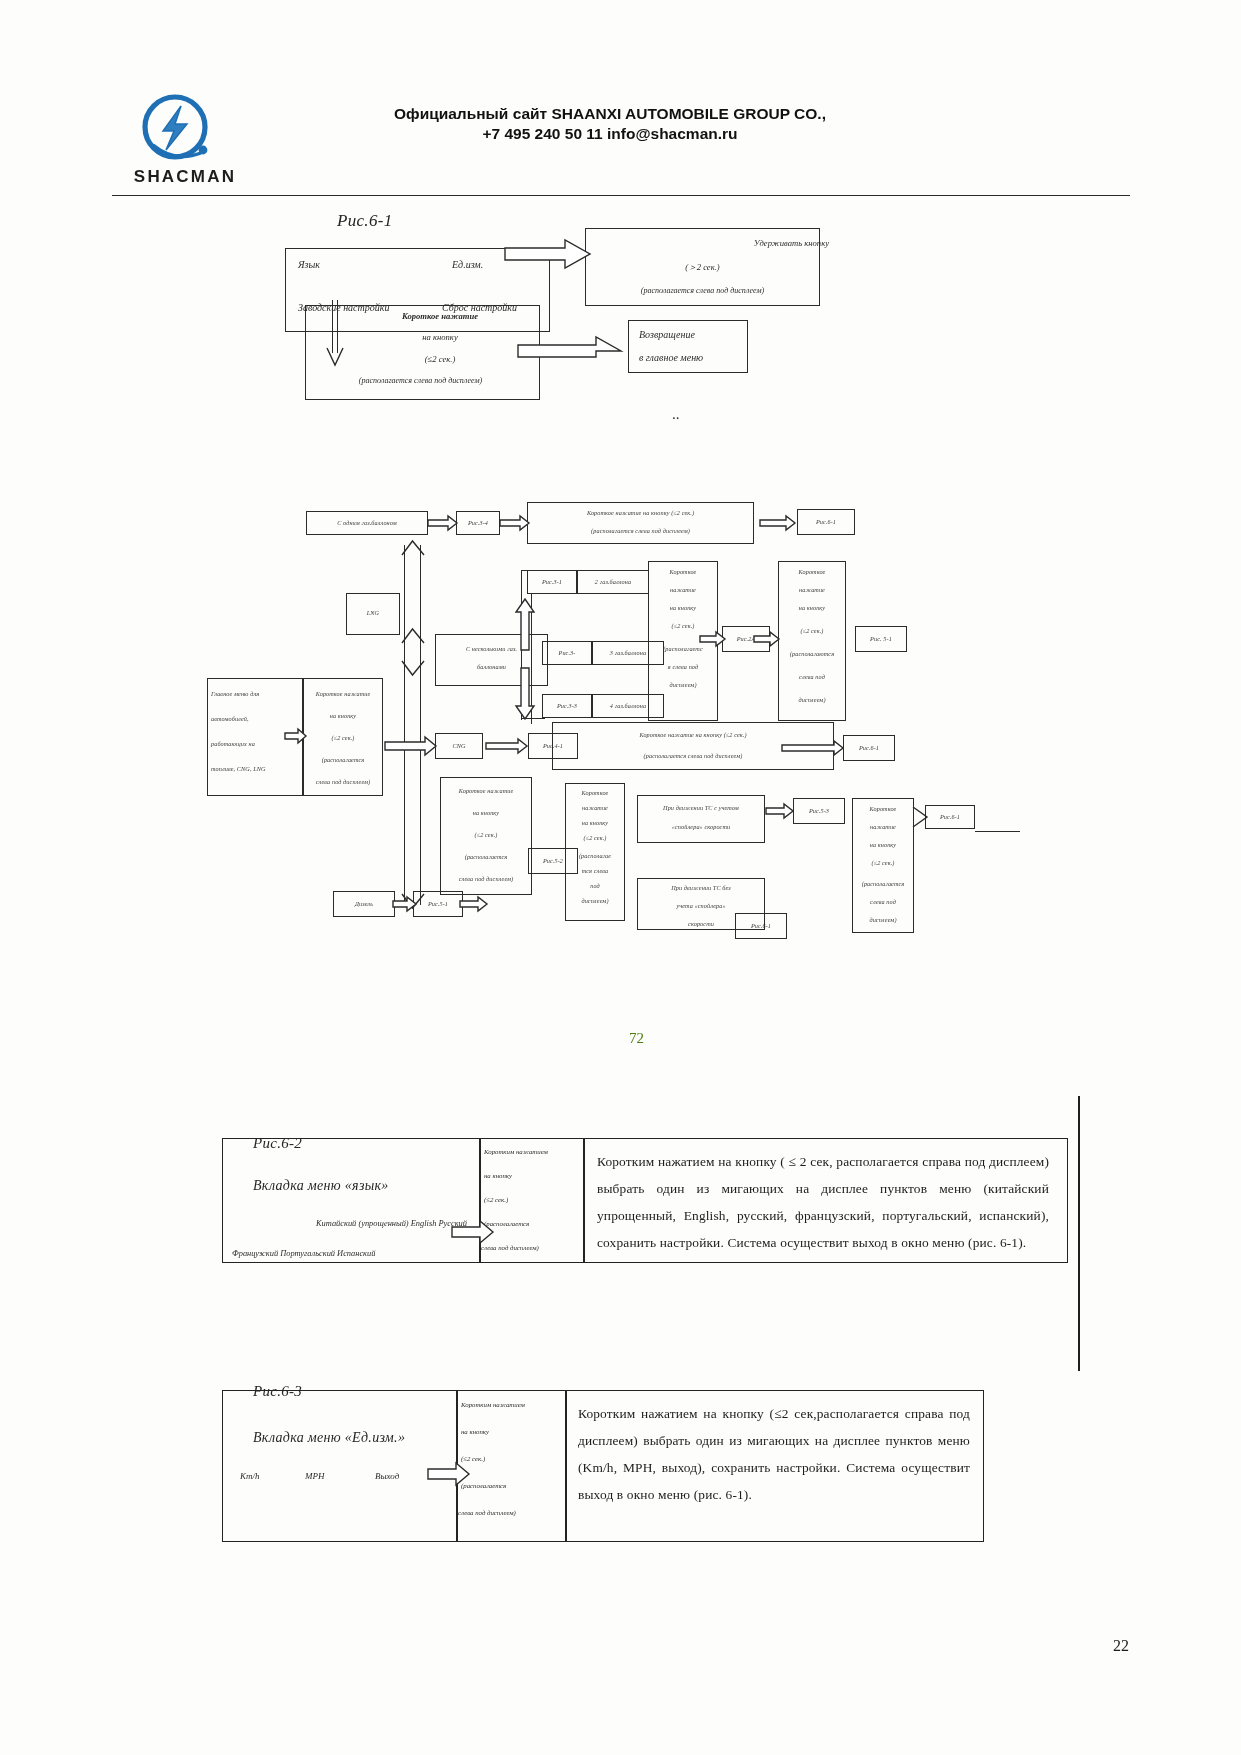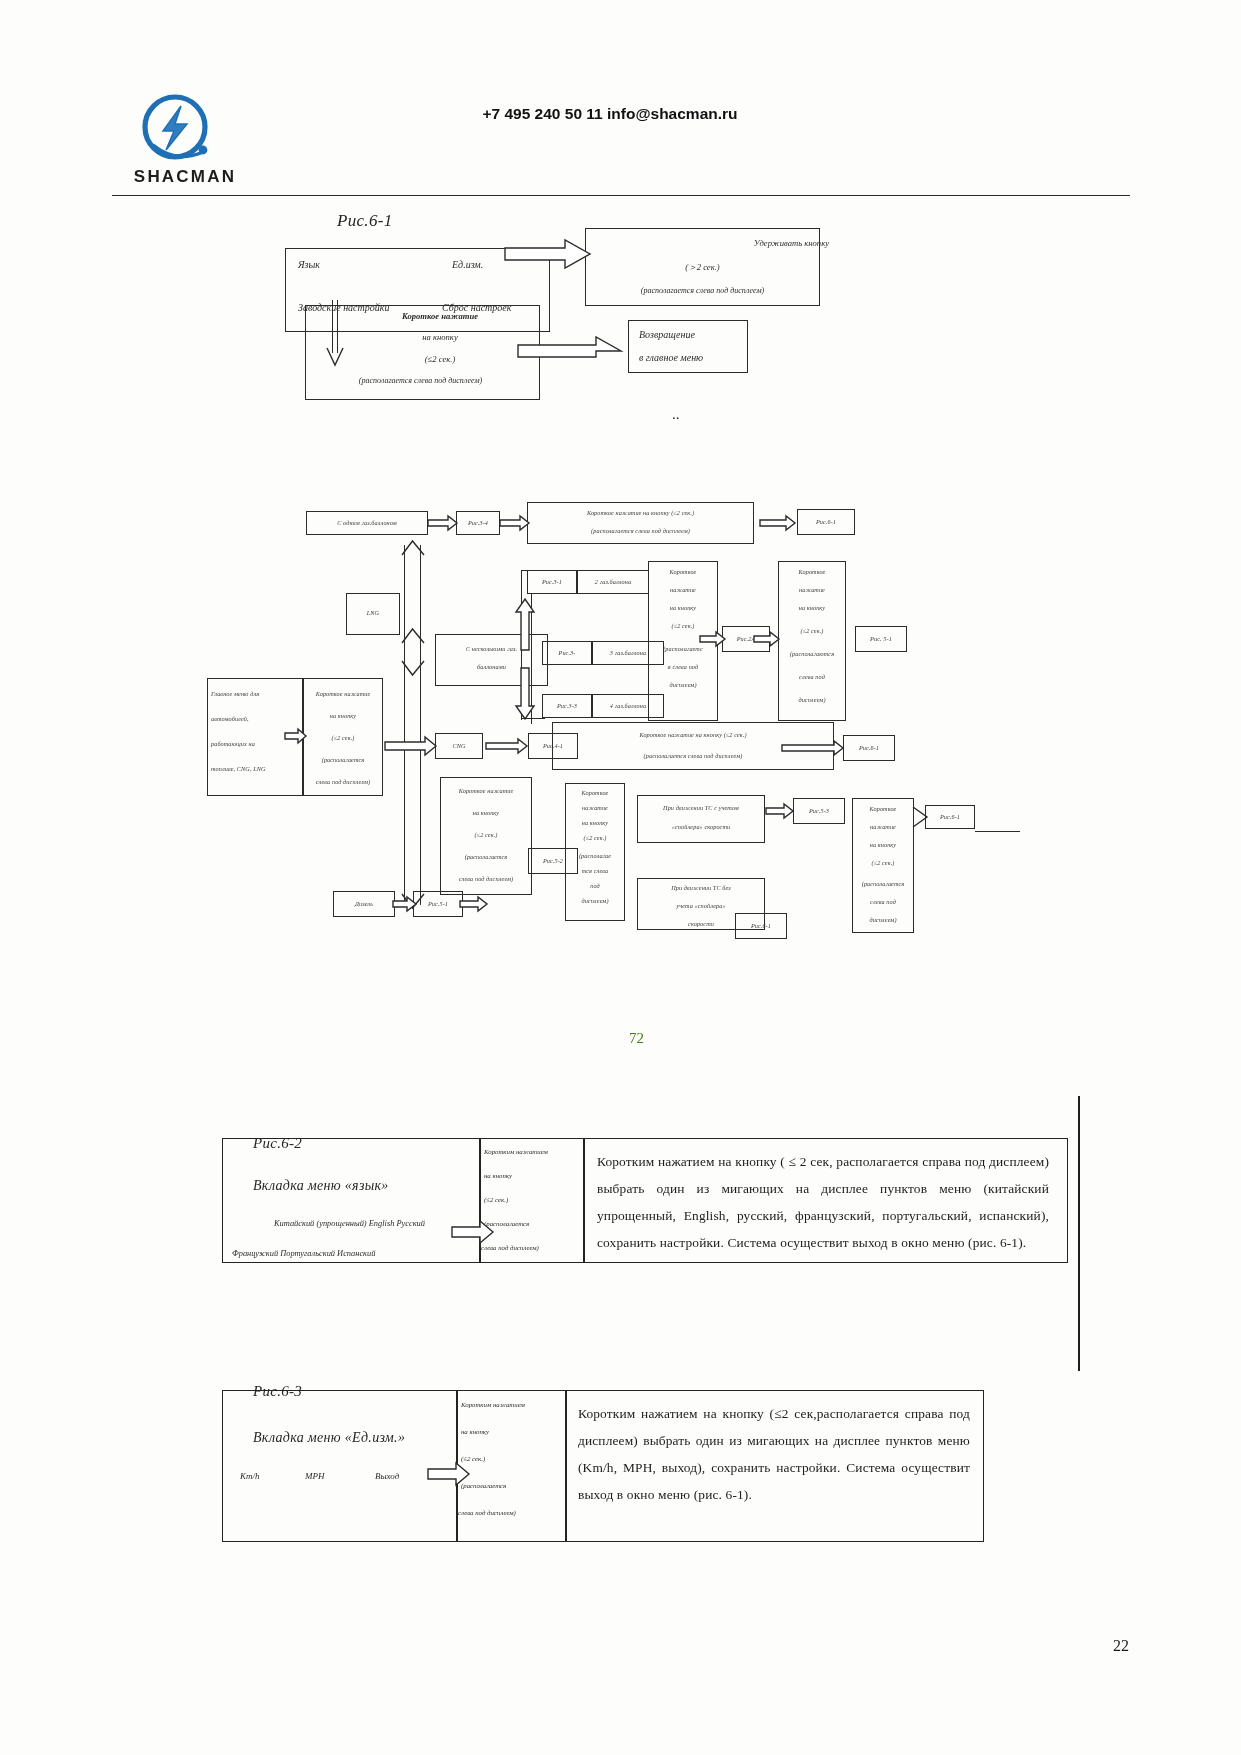--- a/index.html
+++ b/index.html
@@ -86,34 +86,35 @@
           <circle cx="38" cy="34" r="30" fill="none" stroke="#1f6fb5" stroke-width="5.2"></circle>
           <path d="M44 13 L26 38 L37 38 L29 57 L50 31 L38 31 Z" fill="#2f7fc0" stroke="#1f6fb5" stroke-width="1.5"></path>
           <path d="M16 52 Q38 70 64 60" fill="none" stroke="#1f6fb5" stroke-width="3.4"></path>
           <circle cx="66" cy="57" r="4.4" fill="#1f6fb5"></circle>
         </svg>
       </div>
       <div class="logo-word">SHACMAN</div>
     </div>
 
     <div class="hdr-txt">
+      <div>Официальный сайт SHAANXI AUTOMOBILE GROUP CO.,</div>
       <div>+7 495 240 50 11 info@shacman.ru</div>
     </div>
   </div>
   <div class="rule"></div>
 
   <div class="fig" style="left:0;top:0;width:1241px;height:460px;">
 
     <div class="figtitle" style="left:337px;top:211px;">Рис.6-1</div>
 
     <div class="bx" style="left:285px;top:248px;width:265px;height:84px;"></div>
     <div class="lbl mid" style="left:298px;top:258px;">Язык</div>
     <div class="lbl mid" style="left:452px;top:258px;">Ед.изм.</div>
     <div class="lbl mid" style="left:298px;top:301px;">Заводские настройки</div>
-    <div class="lbl mid" style="left:442px;top:301px;">Сброс настроек</div>
+    <div class="lbl mid" style="left:442px;top:301px;">Сброс настройки</div>
 
     <div class="bx" style="left:585px;top:228px;width:235px;height:78px;"></div>
     <div class="lbl small ctr" style="left:585px;top:237px;width:244px;text-align:right;">Удерживать кнопку</div>
     <div class="lbl small ctr" style="left:585px;top:261px;width:235px;text-align:center;">(＞2 сек.)</div>
     <div class="lbl small ctr" style="left:585px;top:285px;width:235px;text-align:center;font-size:8px;">(располагается    слева под дисплеем)</div>
 
     <div class="farrow" style="left:505px;top:240px;">
       <svg width="86" height="28" viewBox="0 0 86 28">
         <path d="M0 8 L60 8 L60 0 L85 14 L60 28 L60 20 L0 20 Z"></path>
       </svg>
@@ -396,21 +397,21 @@
 
     <div class="sidebar" style="left:1078px;top:1096px;height:275px;"></div>
 
     <div class="tbl" style="left:222px;top:1138px;width:846px;height:125px;"></div>
     <div class="vdiv" style="left:479px;top:1138px;height:125px;"></div>
     <div class="vdiv" style="left:583px;top:1138px;height:125px;"></div>
 
     <div class="figtitle" style="left:253px;top:1135px;font-size:15px;">Рис.6-2</div>
     <div class="figtitle" style="left:253px;top:1178px;font-size:14px;">Вкладка меню «язык»</div>
 
-    <div class="lbl small" style="left:232px;top:1218px;width:235px;font-size:8.4px;text-align:center;">Китайский (упрощенный)    English   Русский</div>
+    <div class="lbl small" style="left:232px;top:1218px;width:235px;font-size:8.4px;text-align:right;">Китайский (упрощенный)    English   Русский</div>
     <div class="lbl small" style="left:232px;top:1248px;width:235px;font-size:8.4px;text-align:left;">Французский   Португальский   Испанский</div>
 
     <div class="lbl micro2" style="left:484px;top:1147px;width:96px;">Коротким нажатием</div>
     <div class="lbl micro2" style="left:484px;top:1171px;width:96px;">на кнопку</div>
     <div class="lbl micro2" style="left:484px;top:1195px;width:96px;">(≤2 сек.)</div>
     <div class="lbl micro2" style="left:484px;top:1219px;width:96px;">(располагается</div>
     <div class="lbl micro2" style="left:481px;top:1243px;width:102px;">слева под дисплеем)</div>
 
     <div class="farrow" style="left:452px;top:1221px;">
       <svg width="42" height="22" viewBox="0 0 42 22">

